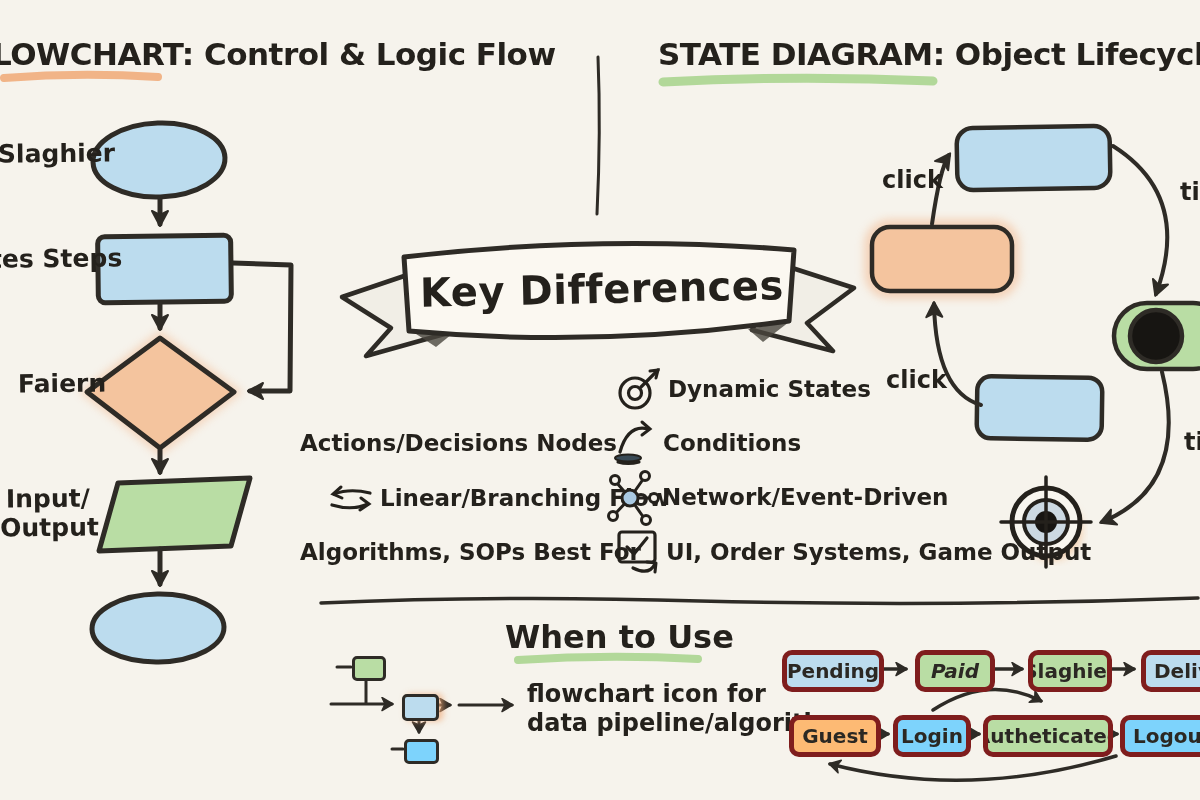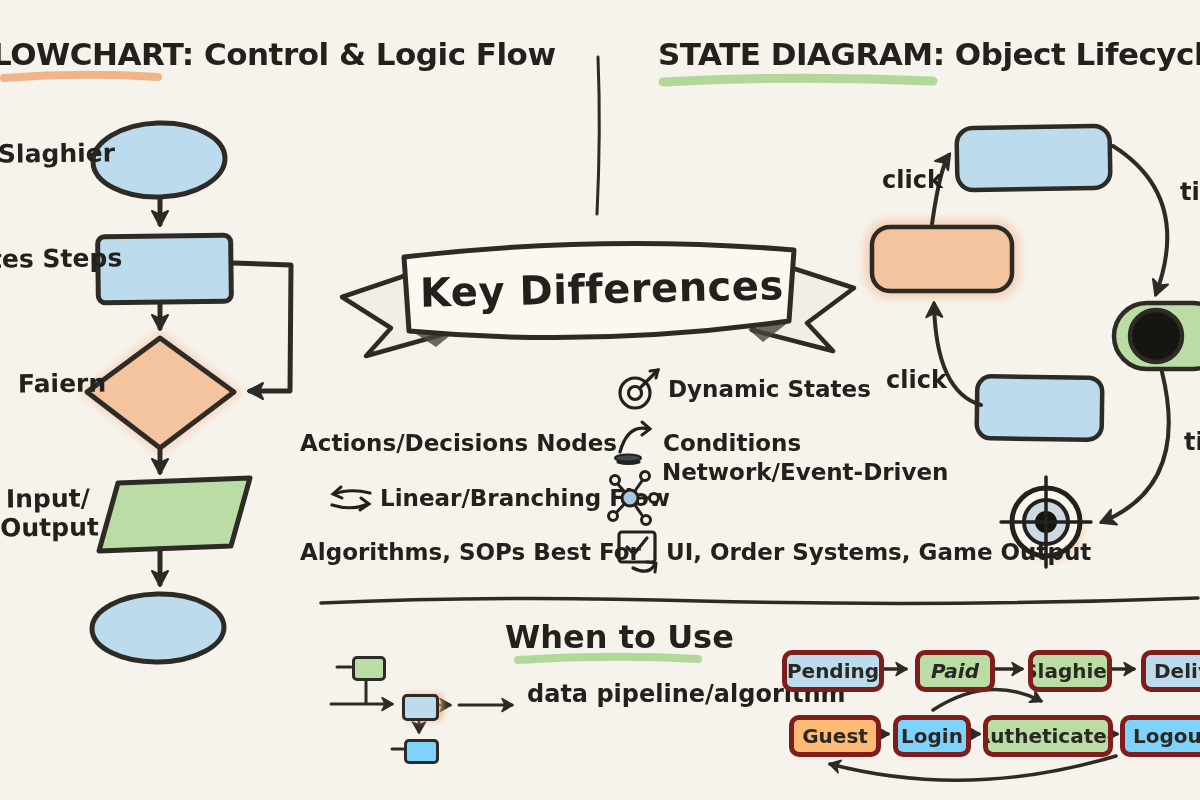--- a/index.html
+++ b/index.html
@@ -168,21 +168,21 @@
   <svg width="56" height="60" viewBox="0 0 56 60" fill="none" stroke="#24211c" stroke-width="3" stroke-linecap="round">
     <path d="M26,30 L12,14 M26,30 L40,10 M26,30 L48,30 M26,30 L40,50 M26,30 L11,46"></path>
     <circle cx="26" cy="30" r="8" fill="#a9c9e2"></circle>
     <circle cx="11" cy="12" r="4.5" fill="#f6f3ec"></circle>
         <circle cx="41" cy="8" r="4.5" fill="#f6f3ec"></circle>
     <circle cx="50" cy="30" r="4.5" fill="#f6f3ec"></circle>
         <circle cx="42" cy="52" r="4.5" fill="#f6f3ec"></circle>
     <circle cx="9" cy="48" r="4.5" fill="#f6f3ec"></circle>
   </svg>
 </div>
-<div class="lbl row-txt" style="left:662px;top:459px;">Network/Event-Driven</div>
+<div class="lbl row-txt" style="left:662px;top:484px;">Network/Event-Driven</div>
 
 <div class="lbl row-txt" style="left:300px;top:539px;width:312px;text-align:right;">Algorithms, SOPs Best For</div>
 <div class="icon" style="left:615px;top:528px;">
   <svg width="48" height="52" viewBox="0 0 48 52" fill="none" stroke="#24211c" stroke-width="3.2" stroke-linecap="round" stroke-linejoin="round">
     <rect x="4" y="4" width="36" height="30" rx="3"></rect>
     <path d="M12,19 L19,26 L32,10"></path>
     <path d="M18,40 Q34,48 40,36"></path>
         <path d="M40,44 L41,35 L32,34" stroke-width="3"></path>
   </svg>
 </div>
@@ -193,20 +193,21 @@
 <div class="lbl evt" style="left:1180px;top:178px;">tim</div>
 <div class="lbl evt" style="left:1184px;top:428px;">ti</div>
 
 <div class="lbl when" style="left:505px;top:618px;width:200px;text-align:center;">When to Use</div>
 
 <div class="mini c-green" style="left:352px;top:656px;width:28px;height:19px;"></div>
 <div class="mini c-blue" style="left:402px;top:694px;width:31px;height:21px;box-shadow:4px 0 6px rgba(240,168,117,0.7);"></div>
 <div class="mini c-orange" style="left:404px;top:739px;width:29px;height:19px;"></div>
 
 <div class="lbl cap" style="left:527px;top:680px;">
+  <div>flowchart icon for</div>
   <div>data pipeline/algorithm</div>
 </div>
 
 <div class="chip c-blue" style="left:782px;top:650px;width:92px;">Pending</div>
 <div class="chip c-green" style="left:915px;top:650px;width:70px;font-style:italic;">Paid</div>
 <div class="chip c-green" style="left:1028px;top:650px;width:74px;">Slaghier</div>
 <div class="chip c-blue" style="left:1141px;top:650px;width:110px;justify-content:flex-start;padding-left:8px;">Delivered</div>
 
 <div class="chip c-gray" style="left:789px;top:715px;width:82px;">Guest</div>
 <div class="chip c-orange" style="left:893px;top:715px;width:68px;">Login</div>

